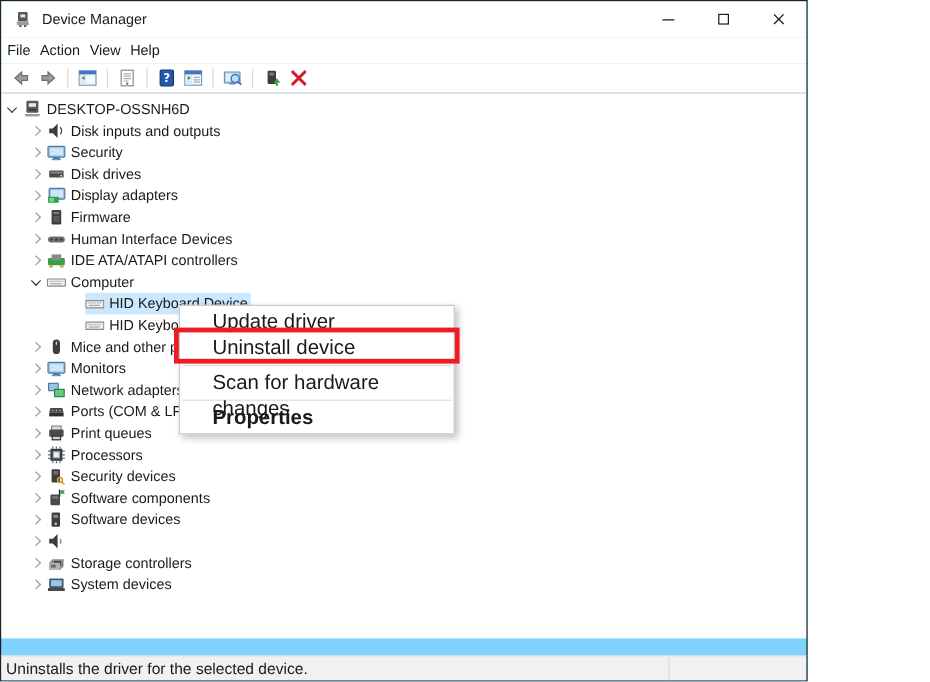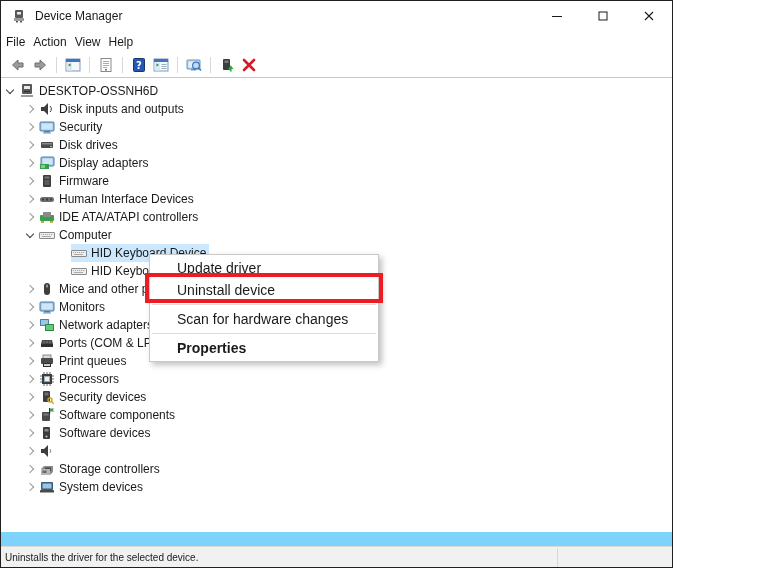--- a/index.html
+++ b/index.html
@@ -40,31 +40,31 @@
   .exp.e::after { content:""; position:absolute; left:6px; top:5px; width:5px; height:5px;
     border-top:1px solid #3a3a3a; border-right:1px solid #3a3a3a; transform:rotate(135deg); }
   .hl { display:flex; align-items:center; height:18px; padding:0 3px 0 0; }
   .hl.sel { background:#cce8ff; }
   .devicon { width:16px; height:16px; flex:none; margin:0 4px 0 0; }
   .devicon svg { width:16px; height:16px; display:block; }
 
   
   .ctx { position:absolute; left:148px; top:253px; width:230px; background:#fff;
     border:1px solid #c9c9c9; box-shadow:3px 3px 6px rgba(0,0,0,0.25); padding:2px 0; z-index:5; }
-  .ctx-item { height:22px; line-height:22px; padding-left:27px; font-size:14px; color:#1a1a1a; }
+  .ctx-item { height:22px; line-height:22px; padding-left:27px; font-size:17px; color:#1a1a1a; }
   .ctx-item.bold { font-weight:bold; }
   .ctx-sep { height:1px; background:#dcdcdc; margin:3px 2px; }
 
   
   .redbox { position:absolute; left:144px; top:272px; width:238px; height:30px;
     border:4px solid #ed1c24; z-index:6; }
 
   
   .statusbar { height:21px; flex:none; background:#f1f1f1; border-top:1px solid #d9d9d9;
-    position:relative; display:flex; align-items:center; padding-left:4px; font-size:10px; color:#1a1a1a;margin-top:14px; }
+    position:relative; display:flex; align-items:center; padding-left:4px; font-size:13px; color:#1a1a1a;margin-top:14px; }
   .sbsep { position:absolute; top:1px; bottom:0; width:1px; background:#d7d7d7; }
   .sbsep.s1 { left:556px; } .sbsep.s2 { left:688px; }
 </style>
 </head>
 <body>
 
 <div class="window">
 
   <div class="titlebar">
     <span class="logo"><svg viewBox="0 0 16 16">

